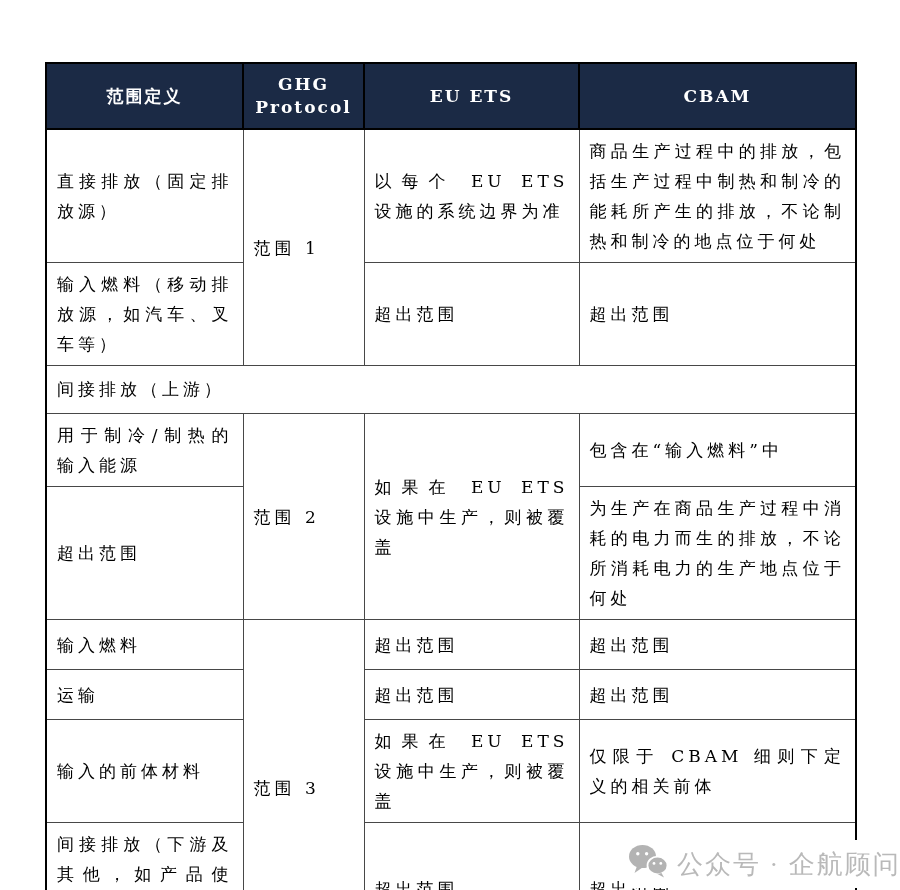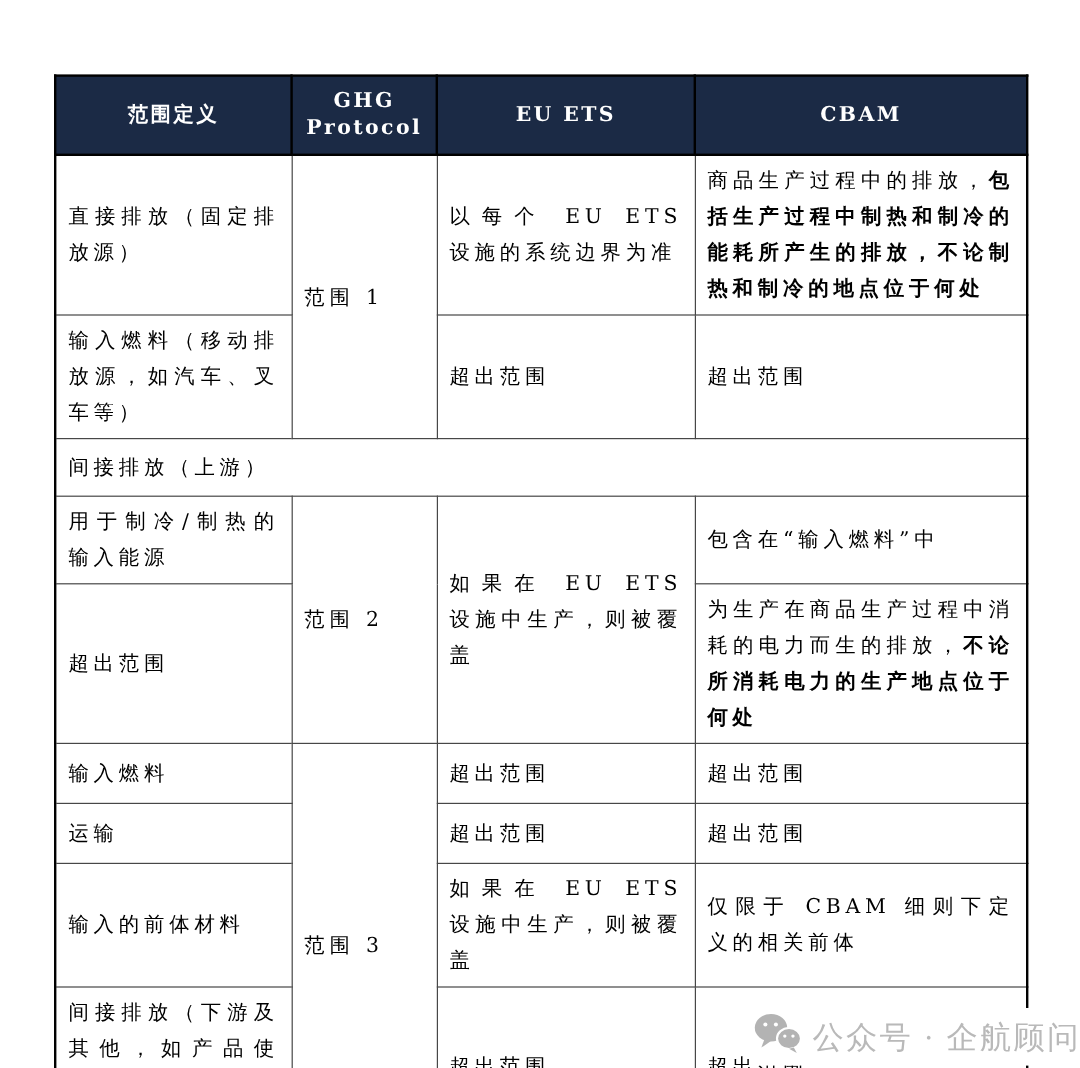--- a/index.html
+++ b/index.html
@@ -42,21 +42,21 @@
     border: 1px solid #474747;
     font-size: 17px;
     line-height: 30px;
     letter-spacing: 4px;
     padding: 6px 10px;
     vertical-align: middle;
     text-align: justify;
     color: #000000;
   }
   td.scope-cell { letter-spacing: 2px; }
-  b { font-weight: bold; }
+  b { font-weight: normal; }
   
   tr.hh  { height: 66px; padding-left: 12px; }
   tr.h1  { height: 127px; }
   tr.h2  { height: 90px; }
   tr.h3  { height: 48px; font-family: Liberation Serif, serif; }
   tr.h4  { height: 69px; }
   tr.h5  { height: 123px; }
   tr.h6  { height: 50px; padding-left: 37px; }
   tr.h7  { height: 50px; }
   tr.h8  { height: 70px; }

